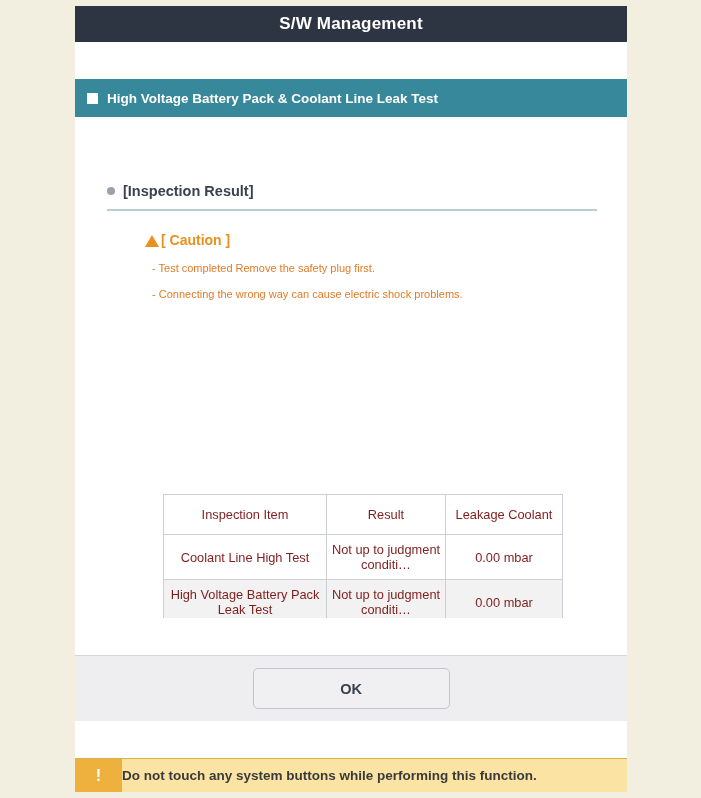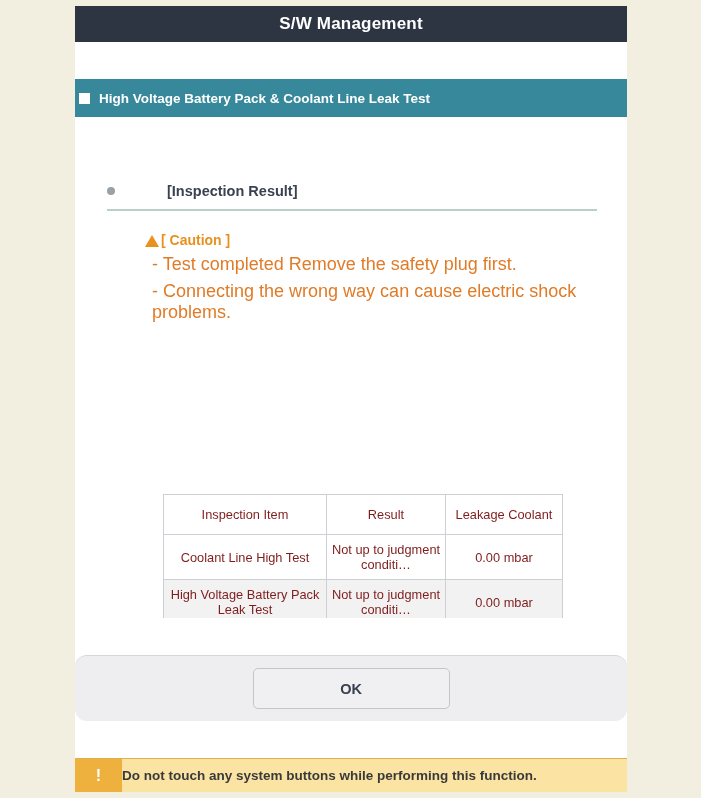--- a/index.html
+++ b/index.html
@@ -43,21 +43,21 @@
     letter-spacing: 0.2px;
   }
 
   
   .sub-header {
     height: 38px;
     background: #36889a;
     color: #ffffff;
     display: flex;
     align-items: center;
-    padding-left: 4px;
+    padding-left: 12px;
     flex: 0 0 auto;
   }
   .sub-header-bullet {
     width: 11px;
     height: 11px;
     background: #ffffff;
     margin-right: 9px;
     flex: 0 0 auto;
   }
   .sub-header-text {
@@ -84,21 +84,20 @@
     height: 8px;
     border-radius: 50%;
     background: #9aa0a8;
     margin-right: 8px;
     flex: 0 0 auto;
   }
   .section-title {
     font-size: 14.5px;
     font-weight: bold;
     color: #3a4250;
-    margin-left: 44px;
   }
   .section-rule {
     margin: 10px 0 0 32px;
     width: 490px;
     height: 2px;
     background: #b9cfcb;
   }
 
   .intro-text {
     margin: 40px 0 0 57px;
@@ -121,23 +120,23 @@
     height: 0;
     border-left: 7px solid transparent;
     border-right: 7px solid transparent;
     border-bottom: 12px solid #e8911f;
     margin-right: 2px;
     position: relative;
     top: 1px;
     flex: 0 0 auto;
   }
   .caution-line {
-    font-size: 18px;
+    font-size: 11px;
     color: #e07b28;
-    margin-top: 6px;
+    margin-top: 14px;
     margin-left: 7px;
   }
 
   
   .result-table {
     position: absolute;
     left: 88px;
     top: 340px;
     width: 378px;
     border-collapse: collapse;
@@ -170,21 +169,20 @@
 
   
   .action-bar {
     flex: 0 0 auto;
     height: 65px;
     background: #eeeef1;
     border-top: 1px solid #d6d6d6;
     display: flex;
     align-items: center;
     justify-content: center;
-    border-radius: 12px;
   }
   .ok-button {
     width: 197px;
     height: 41px;
     background: #f0f0f3;
     border: 1px solid #c2c5cb;
     border-radius: 5px;
     color: #394050;
     font-size: 14.5px;
     font-weight: bold;

